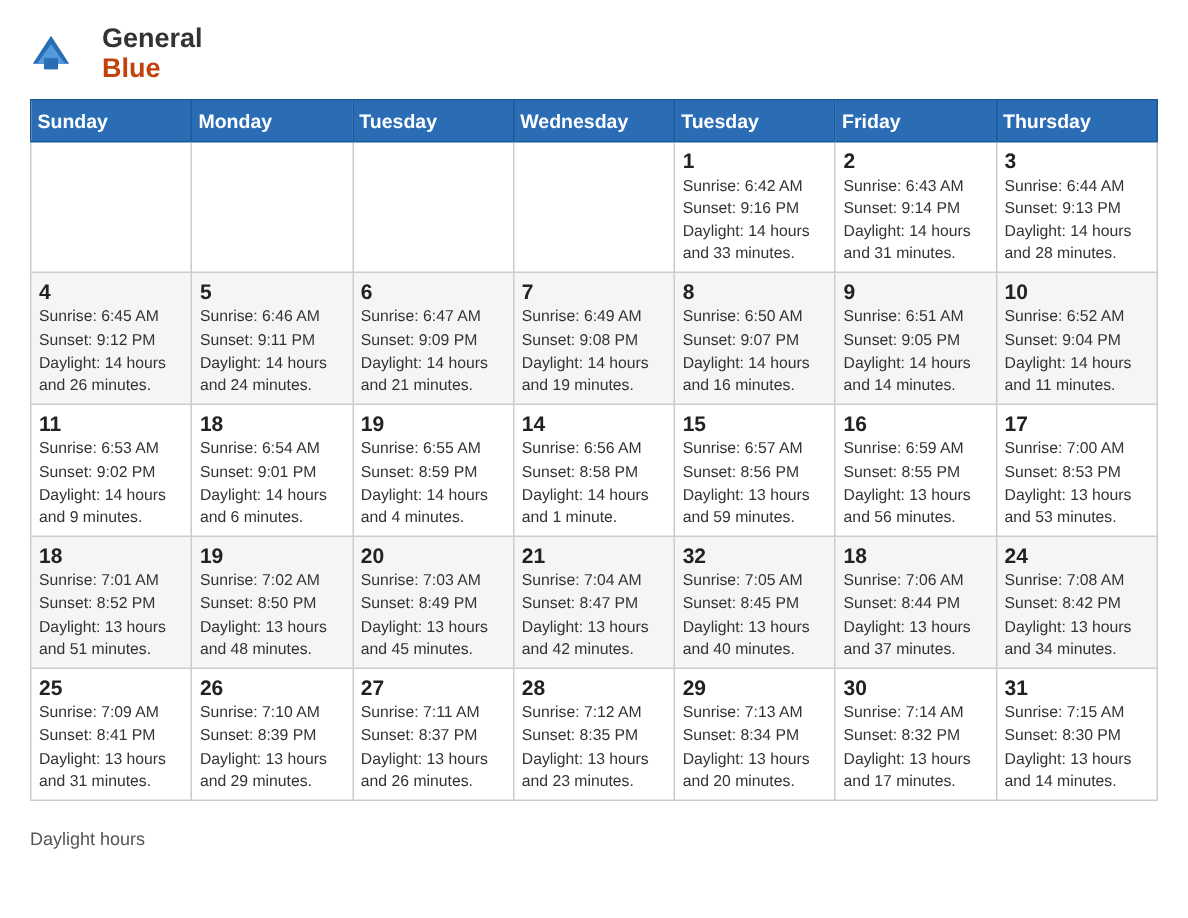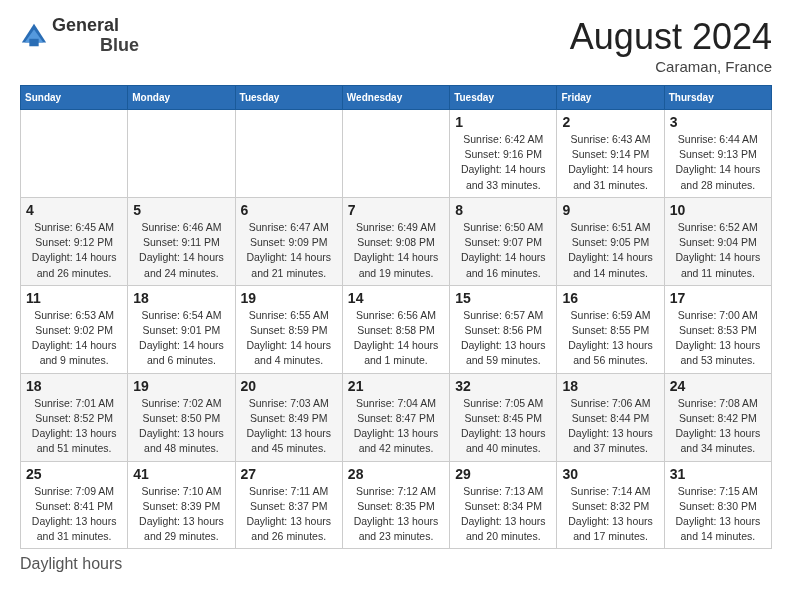--- a/index.html
+++ b/index.html
@@ -12,29 +12,29 @@
     }
     .header-area {
       display: flex;
       justify-content: space-between;
       align-items: flex-start;
       margin-bottom: 10px;
     }
     .logo {
       display: flex;
       align-items: center;
-      gap: 4px;
+      gap: 20px;
     }
     .logo-text {
       font-size: 18px;
       font-weight: bold;
       line-height: 1.1;
     }
     .logo-text .general { color: #333; }
-    .logo-text .blue { color: #404040; margin-left: 48px; }
+    .logo-text .blue { color: #c2410c; }
     .logo-icon {
       width: 28px;
       height: 28px;
     }
     .title-area {
       text-align: right;
     }
     .month-year {
       font-size: 36px;
       font-weight: normal;
@@ -47,21 +47,21 @@
     .calendar {
       width: 100%;
       border-collapse: collapse;
       font-size: 11px;
     }
     .calendar thead tr th {
       background: #2a6db5;
       color: #fff;
       padding: 6px 4px;
       text-align: left;
-      font-size: 10px;
+      font-size: 13px;
       font-weight: bold;
       border: 1px solid #1a5a9a;
     }
     .calendar tbody tr td {
       border: 1px solid #ccc;
       vertical-align: top;
       padding: 4px 5px;
       min-height: 70px;
       background: #fff;
       width: calc(100% / 7);
@@ -72,50 +72,45 @@
     .day-number {
       font-size: 14px;
       font-weight: bold;
       color: #222;
       margin-bottom: 2px;
     }
     .day-info {
       color: #333;
       font-size: 10.5px;
       line-height: 1.45;
-      text-align: center;
     }
     .empty-cell {
       background: #fff !important;
     }
     .footer-note {
-      margin-top: 6px;
-      font-size: 16px;
+      margin-top: 18px;
+      font-size: 12px;
       color: #555;
     }
   </style>
 </head>
 <body>
 
 <div class="header-area">
   <div class="logo">
     <svg class="logo-icon" viewBox="0 0 30 30" xmlns="http://www.w3.org/2000/svg">
       <polygon points="15,2 28,22 2,22" fill="#2a6db5"></polygon>
       <polygon points="15,8 25,22 5,22" fill="#5599dd"></polygon>
       <rect x="10" y="18" width="10" height="8" fill="#2a6db5"></rect>
     </svg>
     <div class="logo-text">
       <span class="general">General</span><br>
       <span class="blue">Blue</span>
     </div>
   </div>
-  <div class="title-area">
-    <div class="month-year">August 2024</div>
-    <div class="location">Caraman, France</div>
-  </div>
 </div>
 
 <table class="calendar">
   <thead>
     <tr id="days-header">
         <th>Sunday</th>
         <th>Monday</th>
         <th>Tuesday</th>
         <th>Wednesday</th>
         <th>Tuesday</th>
@@ -231,21 +226,21 @@
           <div class="day-number">24</div>
           <div class="day-info">Sunrise: 7:08 AM<br>Sunset: 8:42 PM<br>Daylight: 13 hours and 34 minutes.</div>
         </td>
       </tr>
       <tr>
         <td>
           <div class="day-number">25</div>
           <div class="day-info">Sunrise: 7:09 AM<br>Sunset: 8:41 PM<br>Daylight: 13 hours and 31 minutes.</div>
         </td>
         <td>
-          <div class="day-number">41</div>
+          <div class="day-number">26</div>
           <div class="day-info">Sunrise: 7:10 AM<br>Sunset: 8:39 PM<br>Daylight: 13 hours and 29 minutes.</div>
         </td>
         <td>
           <div class="day-number">27</div>
           <div class="day-info">Sunrise: 7:11 AM<br>Sunset: 8:37 PM<br>Daylight: 13 hours and 26 minutes.</div>
         </td>
         <td>
           <div class="day-number">28</div>
           <div class="day-info">Sunrise: 7:12 AM<br>Sunset: 8:35 PM<br>Daylight: 13 hours and 23 minutes.</div>
         </td>

